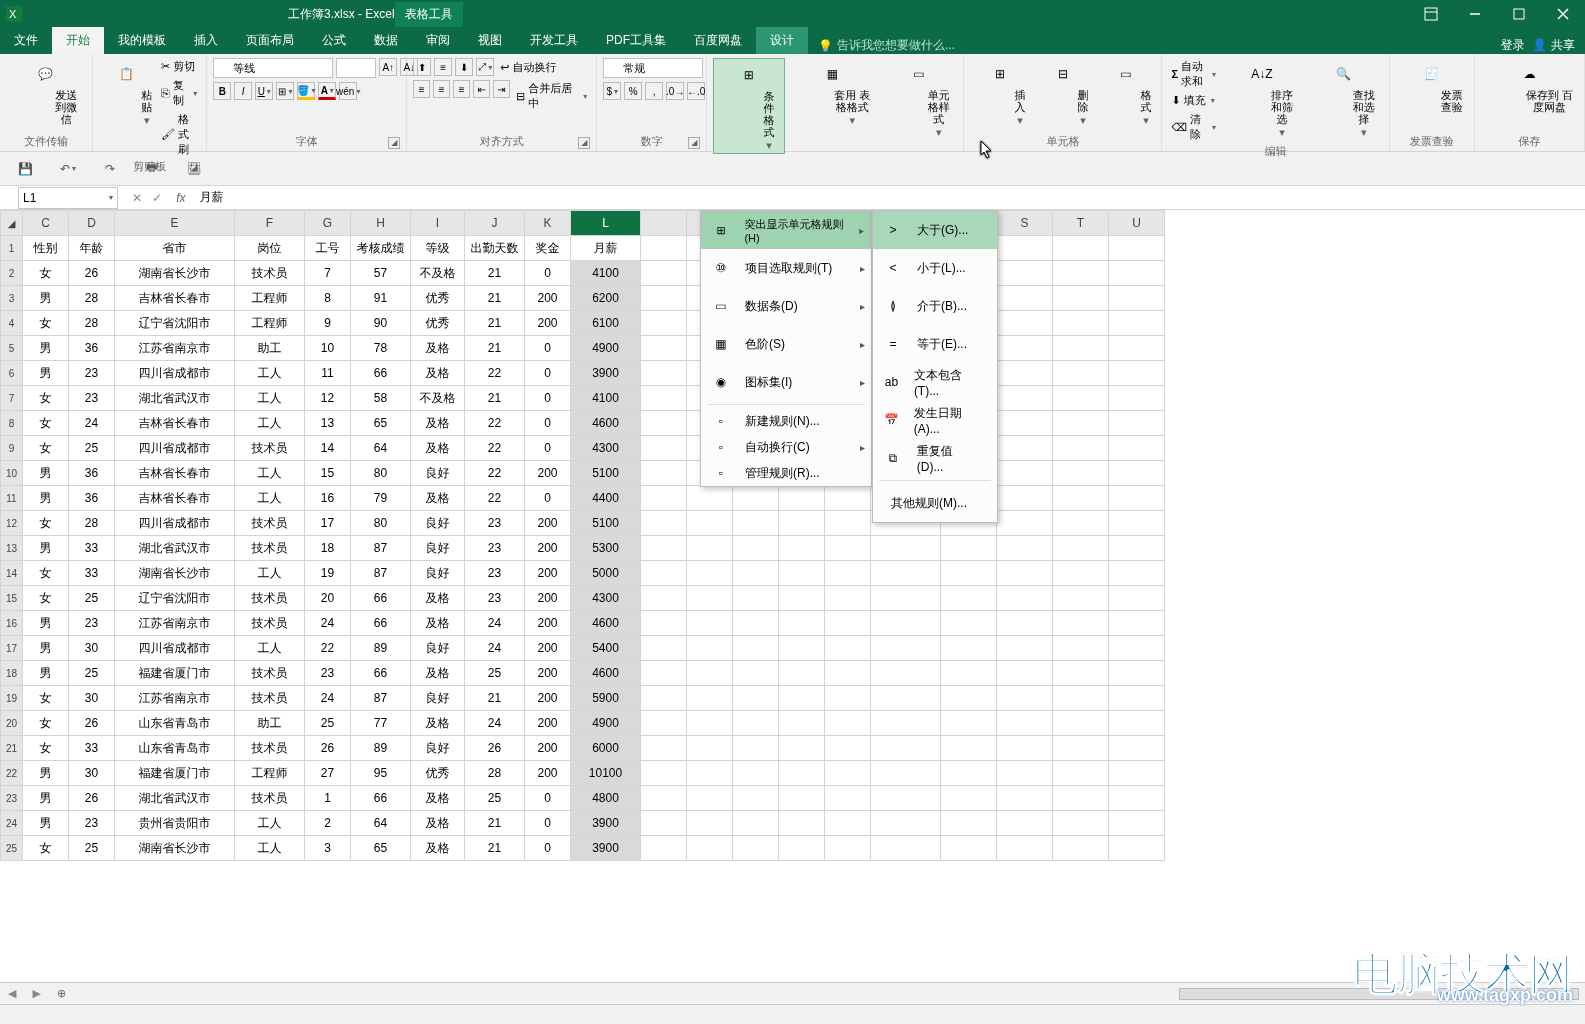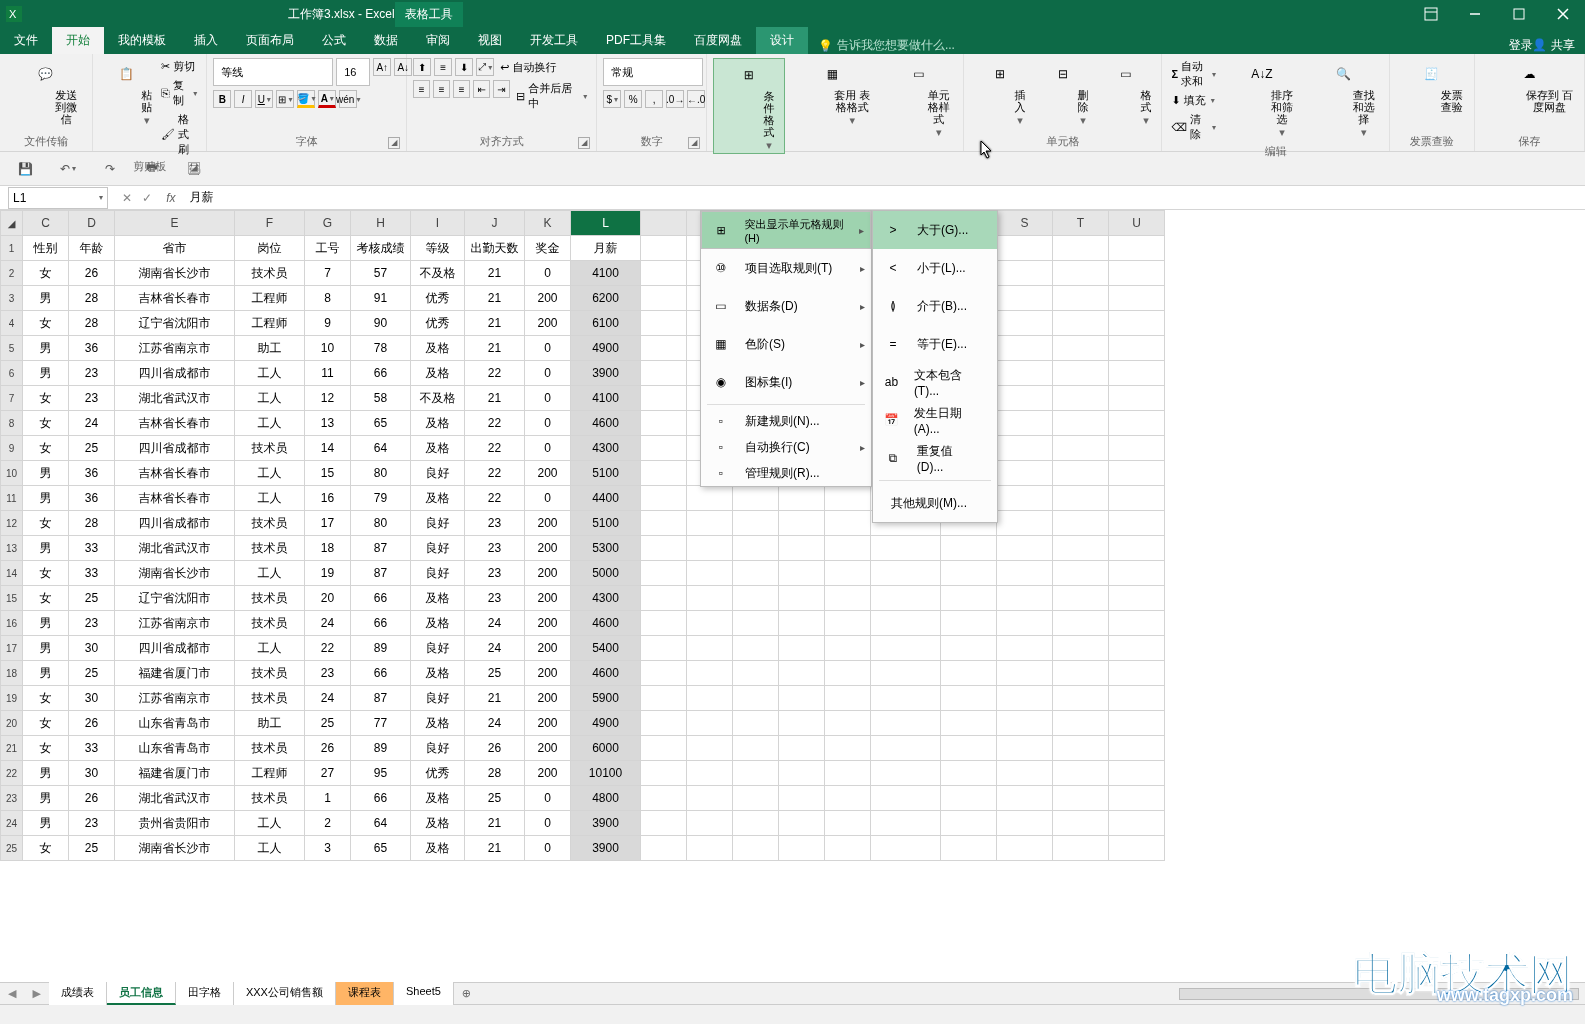--- a/index.html
+++ b/index.html
@@ -10,42 +10,42 @@
 .title-bar .title { flex:0 0 auto; margin-left:260px; font-size:12px; }
 .title-bar .context-tab { background:#108157; padding:4px 10px; font-size:12px; }
 .title-bar .spacer { flex:1; }
 .title-bar .win-btn { width:44px; height:28px; display:flex; align-items:center; justify-content:center; cursor:pointer; }
 
 .tabs { height:26px; background:#0d6a47; display:flex; align-items:flex-end; color:#fff; }
 .tabs .tab { padding:5px 14px; font-size:12px; cursor:pointer; }
 .tabs .tab.active { background:#f3f3f3; color:#15803d; }
 .tabs .tab.context { background:#2b9671; }
 .tabs .tell-me { margin-left:10px; display:flex; align-items:center; color:#b7e0cf; gap:4px; }
-.tabs .right { margin-left:auto; display:flex; padding-right:10px; }
+.tabs .right { margin-left:auto; display:flex; gap:8px; padding-right:10px; }
 
 .ribbon { height:98px; background:#f1f1f1; border-bottom:1px solid #d5d5d5; display:flex; }
 .group { border-right:1px solid #e0e0e0; display:flex; flex-direction:column; padding:2px 6px 0 6px; }
 .group .content { flex:1; display:flex; align-items:flex-start; gap:4px; padding-top:2px; }
 .group .label { text-align:center; font-size:11px; color:#666; padding:1px 0 2px; position:relative; }
 .group .label .launcher { position:absolute; right:0; bottom:2px; width:12px; height:12px; border:1px solid #aaa; font-size:8px; line-height:10px; }
 
 .big-btn { display:flex; flex-direction:column; align-items:center; gap:1px; padding:2px 4px; cursor:pointer; min-width:36px; }
 .big-btn .ic { width:28px; height:28px; display:flex; align-items:center; justify-content:center; }
 .big-btn span { font-size:11px; text-align:center; line-height:12px;margin-left:40px; }
 .small-row { display:flex; flex-direction:column; gap:2px; }
 .small-btn { display:flex; align-items:center; gap:3px; padding:1px 3px; cursor:pointer; font-size:11px; }
 .dd { font-size:8px; color:#666; margin-left:2px; }
-.sel { border:1px solid #c0c0c0; background:#fff; height:28px; font-size:11px; padding:0 7px; }
+.sel { border:1px solid #c0c0c0; background:#fff; height:20px; font-size:11px; padding:0 19px; }
 .ic-box { width:18px; height:18px; border:1px solid #bbb; display:inline-flex; align-items:center; justify-content:center; font-size:10px; }
 
 .qat { height:34px; background:#f1f1f1; border-bottom:1px solid #d5d5d5; display:flex; align-items:center; gap:18px; padding-left:14px; }
 .qat .qbtn { width:24px; height:24px; display:flex; align-items:center; justify-content:center; cursor:pointer; color:#555; }
 
 .namebox-row { height:24px; display:flex; align-items:center; border-bottom:1px solid #d5d5d5; }
-.namebox { width:100px; height:22px; border:1px solid #c5c5c5; margin-left:8px; padding:0 4px; display:flex; align-items:center; justify-content:space-between; font-size:12px; }
+.namebox { width:100px; height:22px; border:1px solid #c5c5c5; margin-left:18px; padding:0 4px; display:flex; align-items:center; justify-content:space-between; font-size:12px; }
 .fx-btns { display:flex; gap:10px; margin:0 14px; color:#888; }
 .fx-label { font-style:italic; color:#666; margin-right:8px; }
 .formula-bar { flex:1; padding:0 6px; font-size:12px; }
 
 .sheet-area { position:relative; height:calc(1024px - 28px - 26px - 98px - 34px - 24px - 22px - 20px); overflow:hidden; }
 table.grid { border-collapse:collapse; table-layout:fixed; }
 table.grid th, table.grid td { border:1px solid #d4d4d4; font-size:12px; text-align:center; height:25px; overflow:hidden; white-space:nowrap; }
 table.grid th { background:#e6e6e6; font-weight:normal; color:#444; }
 table.grid .rowh { background:#e6e6e6; width:22px; font-size:10px; color:#444; }
 table.grid .selcol { background:#d9d9d9; }
@@ -1049,28 +1049,20 @@
 
 <div class="cursor">
   <svg width="14" height="20">
       <path d="M1 1 L1 15 L4 12 L7 18 L9 17 L6 11 L11 11 Z" fill="#fff" stroke="#000"></path>
     </svg>
 </div>
 
 <div class="sheet-tabs">
   <div class="nav">◀</div>
   <div class="nav">▶</div>
-  <div id="stabs" style="display:flex">
-      <div class="stab  ">成绩表</div>
-      <div class="stab active ">员工信息</div>
-      <div class="stab  ">田字格</div>
-      <div class="stab  ">XXX公司销售额</div>
-      <div class="stab  orange">课程表</div>
-      <div class="stab  ">Sheet5</div>
-    </div>
   <div class="add">⊕</div>
   <div class="scroll">
       <div style="width:400px;height:12px;background:#ddd;border:1px solid #bbb"></div>
     </div>
 </div>
 
 <div class="statusbar"></div>
 
 <div class="watermark">
   <div>

